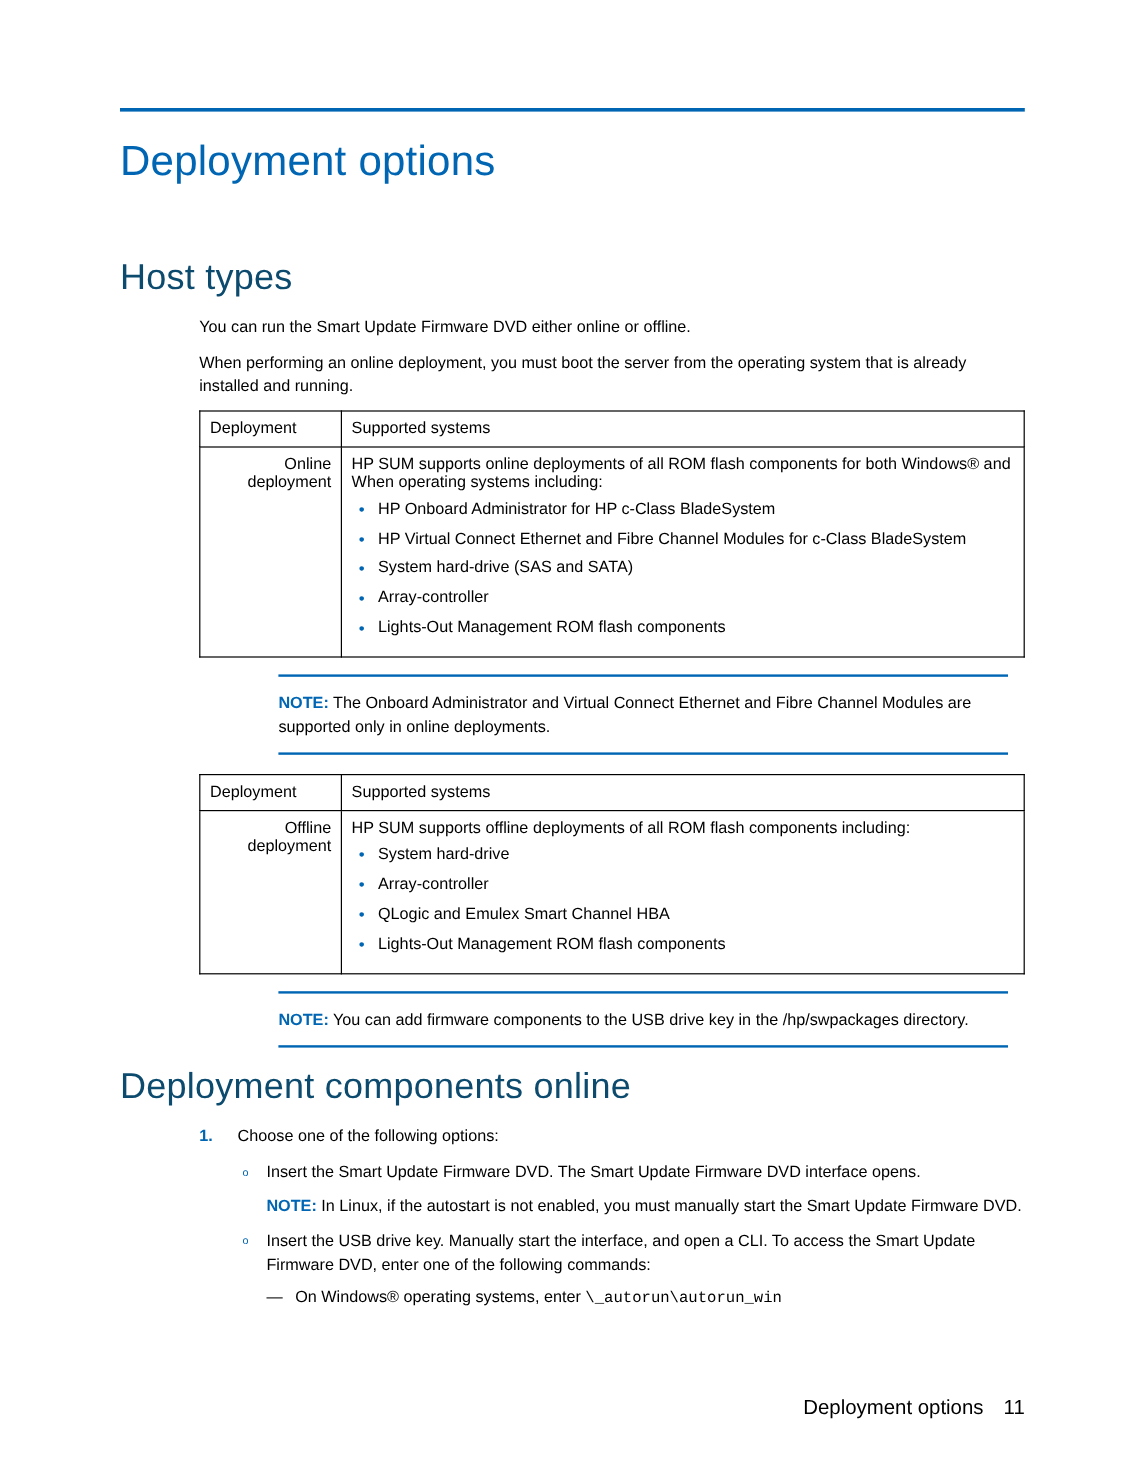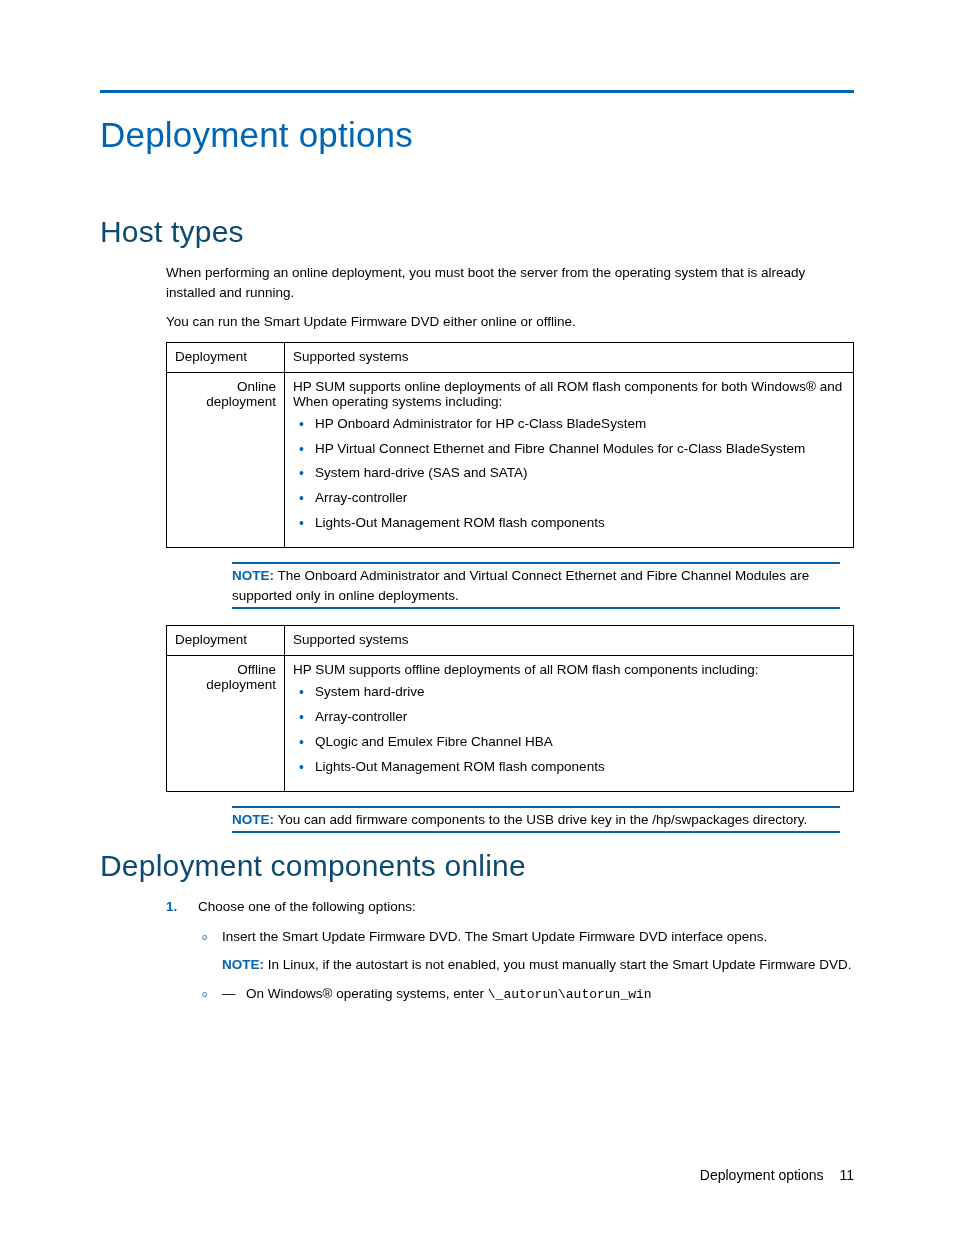--- a/index.html
+++ b/index.html
@@ -74,21 +74,21 @@
       color: #0066b3;
       position: absolute;
       left: 6px;
       font-size: 14px;
     }
     .note-block {
       margin-left: 132px;
       margin-right: 14px;
       border-top: 2px solid #0066b3;
       border-bottom: 2px solid #0066b3;
-      padding: 2px 0;
+      padding: 12px 0;
       font-size: 13.5px;
       line-height: 1.45;
       margin-bottom: 16px;
     }
     .note-block .note-label {
       font-weight: bold;
       color: #0066b3;
     }
     ol.step-list {
       list-style: none;
@@ -144,35 +144,35 @@
     ul.dash-list > li::before {
       content: "—";
       position: absolute;
       left: 0;
     }
     .mono { font-family: "Courier New", monospace; font-size: 13px; }
     .footer {
       position: absolute;
       bottom: 52px;
       right: 100px;
-      font-size: 14px;
+      font-size: 17px;
     }
     .footer .page-num { margin-left: 12px; }
     .td-intro { margin-bottom: 4px; }
   </style>
 </head>
 <body>
 
 <div class="page">
   <div class="top-rule"></div>
   <h1 class="chapter-title">Deployment options</h1>
 
   <h2 class="section-title">Host types</h2>
+  <p class="body-text">You can run the Smart Update Firmware DVD either online or offline.</p>
   <p class="body-text">When performing an online deployment, you must boot the server from the operating system that is already installed and running.</p>
-  <p class="body-text">You can run the Smart Update Firmware DVD either online or offline.</p>
 
   <table class="doc-table">
     <tbody>
         <tr>
       <th class="col1">Deployment</th>
       <th>Supported systems</th>
     </tr>
     <tr>
       <td class="col1">Online deployment</td>
       <td>
@@ -200,21 +200,21 @@
       <th class="col1">Deployment</th>
       <th>Supported systems</th>
     </tr>
     <tr>
       <td class="col1">Offline deployment</td>
       <td>
         <div class="td-intro">HP SUM supports offline deployments of all ROM flash components including:</div>
         <ul class="bullet-list">
           <li>System hard-drive</li>
           <li>Array-controller</li>
-          <li>QLogic and Emulex Fibre Channel HBA</li>
+          <li>QLogic and Emulex Smart Channel HBA</li>
           <li>Lights-Out Management ROM flash components</li>
         </ul>
       </td>
     </tr>
   </tbody>
     </table>
 
   <div class="note-block">
     <span class="note-label">NOTE:</span><span> You can add firmware components to the USB drive key in the /hp/swpackages directory.</span>
   </div>
@@ -226,20 +226,21 @@
       <span class="step-num">1.</span>
       <span>Choose one of the following options:</span>
       <ul class="sub-list">
         <li>
           <span>Insert the Smart Update Firmware DVD. The Smart Update Firmware DVD interface opens.</span>
           <div class="inline-note">
             <span class="note-label">NOTE:</span><span> In Linux, if the autostart is not enabled, you must manually start the Smart Update Firmware DVD.</span>
           </div>
         </li>
         <li>
+          <span>Insert the USB drive key. Manually start the interface, and open a CLI. To access the Smart Update Firmware DVD, enter one of the following commands:</span>
           <ul class="dash-list">
             <li>
               <span>On Windows® operating systems, enter </span><span class="mono">\_autorun\autorun_win</span>
             </li>
           </ul>
         </li>
       </ul>
     </li>
   </ol>
 </div>

